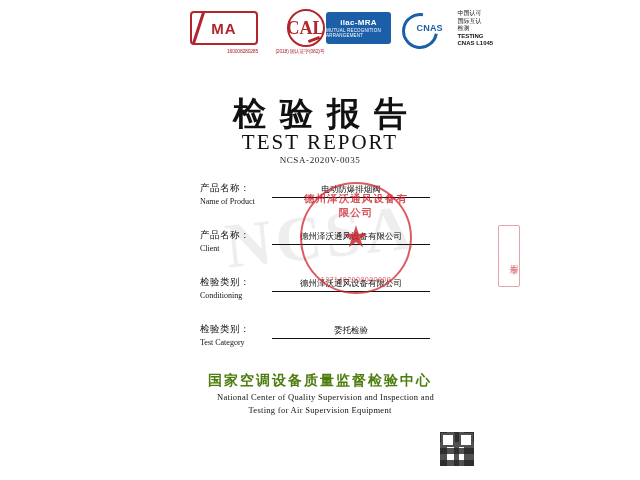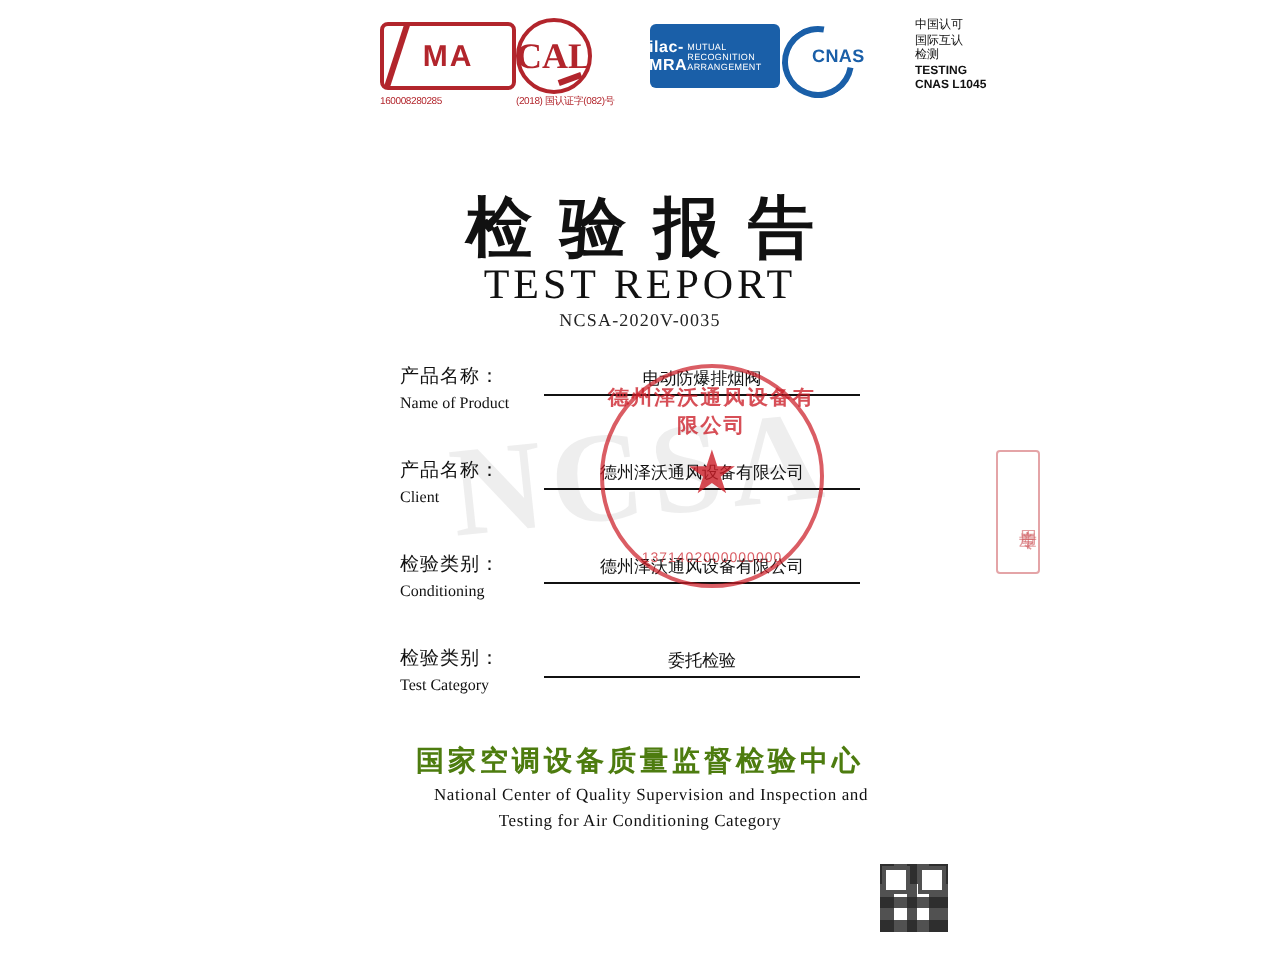--- a/index.html
+++ b/index.html
@@ -28,21 +28,21 @@
     left: 190px;
     width: 320px;
     height: 62px;
     display: flex;
     align-items: flex-start;
     justify-content: space-between;
   }
   .logo-cell {
     display: flex;
     flex-direction: column;
-    align-items: flex-start;
+    align-items: flex-end;
     width: 76px;
   }
   .logo-mark {
     height: 36px;
     display: flex;
     align-items: center;
     justify-content: center;
   }
   .logo-caption {
     font-family: "Liberation Sans", sans-serif;
@@ -102,21 +102,21 @@
     bottom: 4px; right: 3px;
     width: 12px; height: 3px;
     background: #b2252c;
     transform: rotate(-20deg);
   }
   
   .ilac-logo {
     width: 65px; height: 32px;
     background: #1a5fa8;
     border-radius: 3px;
-    display: flex; 
+    display: flex; flex-direction: column;
     align-items: center; justify-content: center;
     color: #fff;
     font-family: "Liberation Sans", sans-serif;
   }
   .ilac-logo .t1 { font-size: 8px; font-weight: bold; letter-spacing: 0.3px;}
   .ilac-logo .t2 { font-size: 4.5px; letter-spacing: 0.2px; margin-top: 1px;}
   
   .cnas-logo {
     width: 56px; height: 32px;
     display: flex; align-items: center; justify-content: center;
@@ -448,17 +448,17 @@
   <div class="seal">
     <div class="arc-top">德州泽沃通风设备有限公司</div>
     <div class="star">★</div>
     <div class="arc-bottom">1371402000000000</div>
   </div>
 
   <div class="side-stamp">专用章</div>
 
   <div class="footer-cn">国家空调设备质量监督检验中心</div>
   <div class="footer-en1">National Center of Quality Supervision and Inspection and</div>
-  <div class="footer-en2">Testing for Air Conditioning Category</div>
+  <div class="footer-en2">Testing for Air Supervision Equipment</div>
 
   <div class="qr"></div>
 
 </div>
 
 </body></html>

